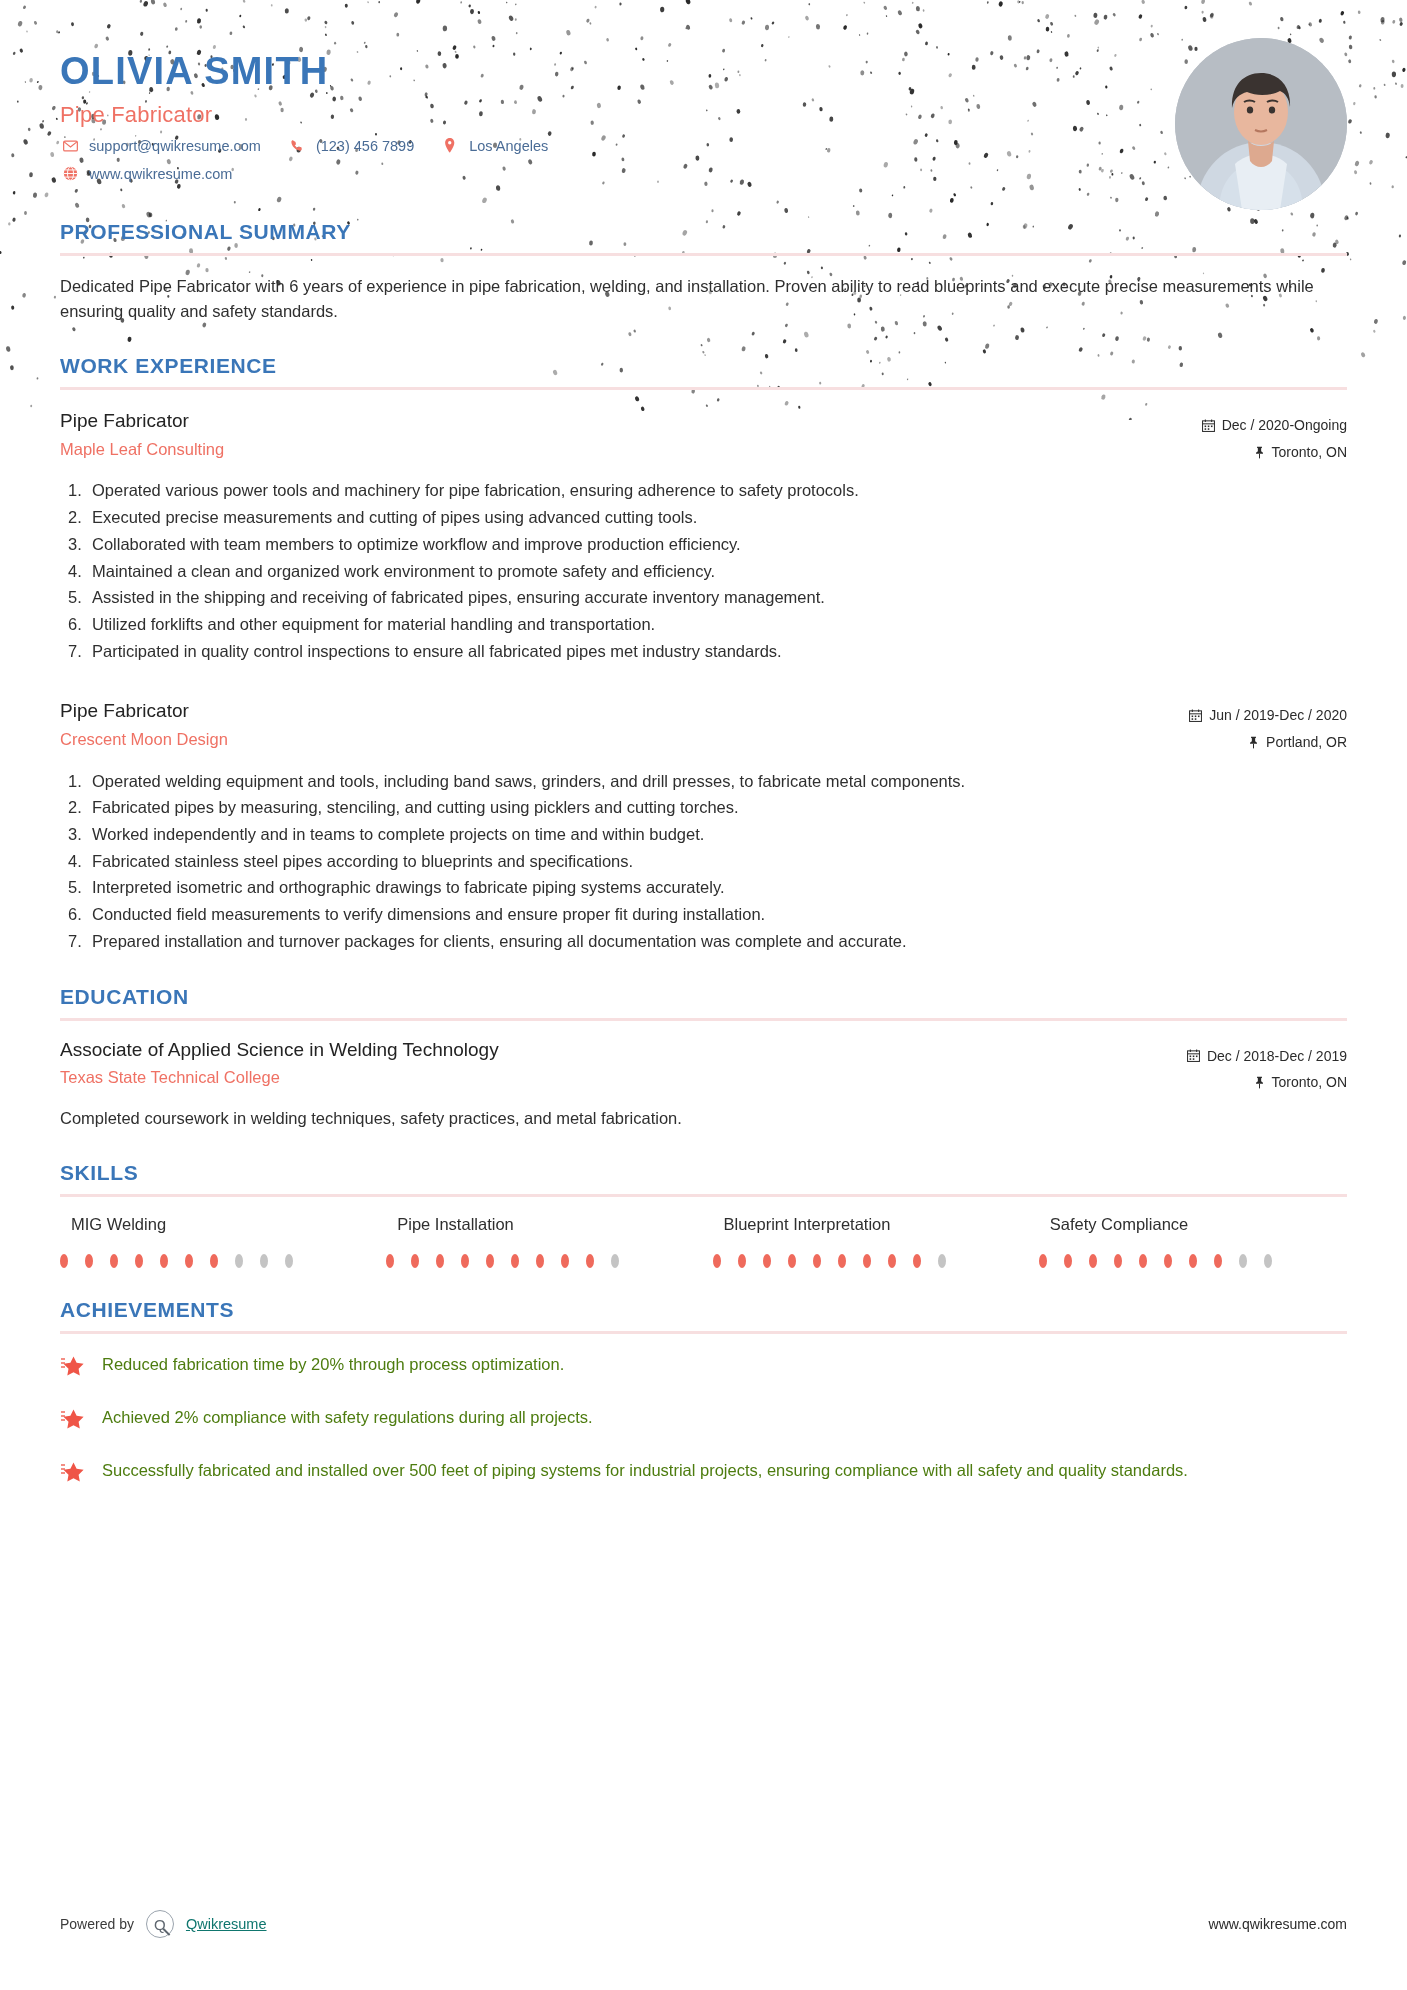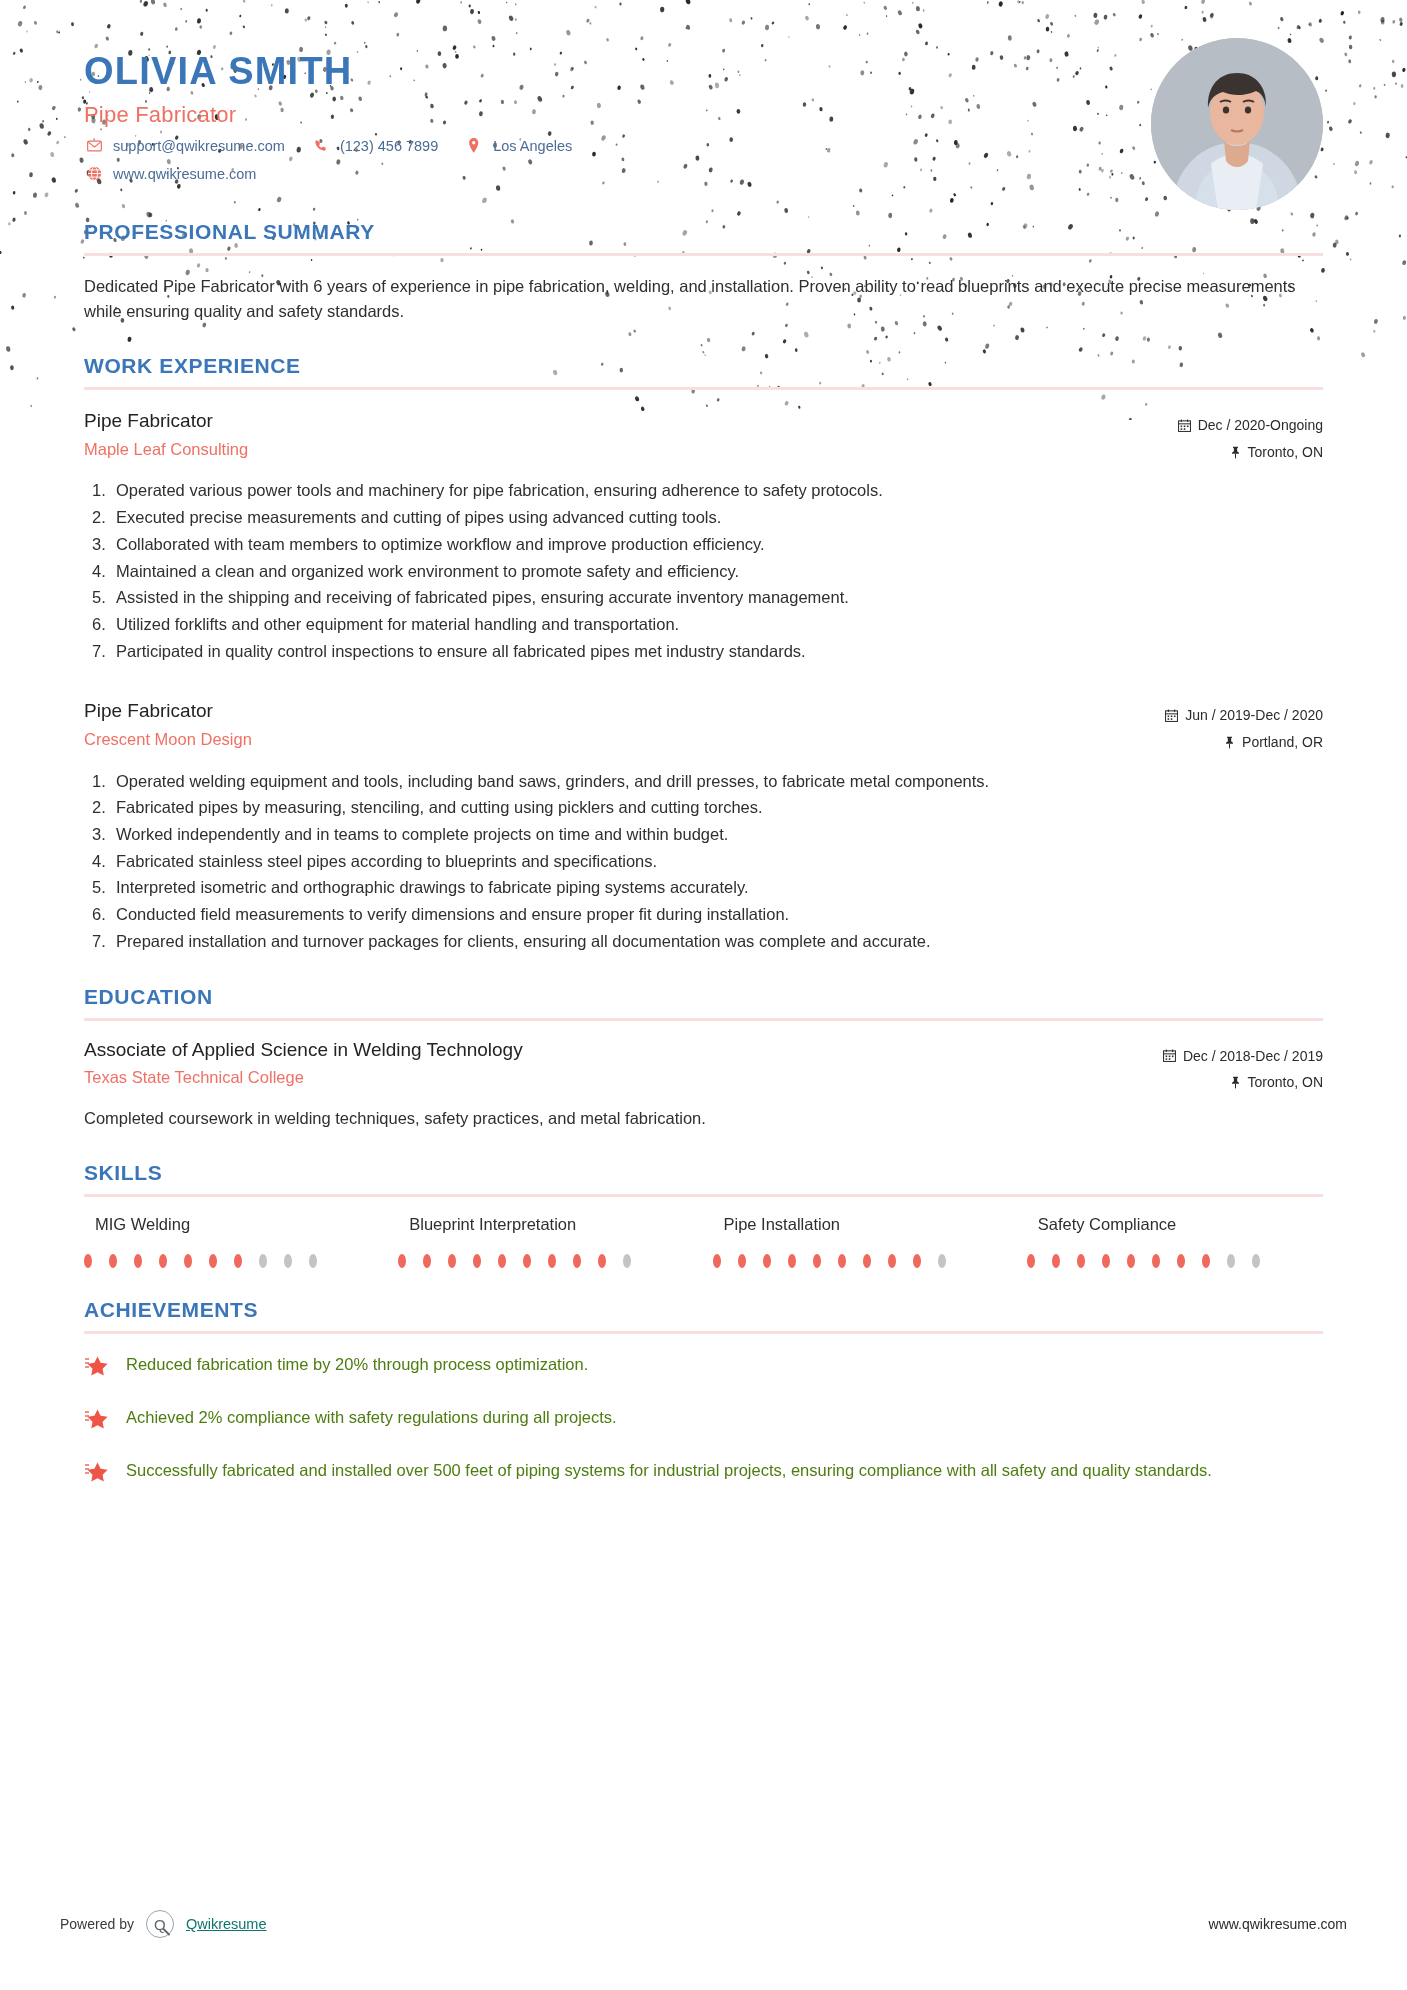--- a/index.html
+++ b/index.html
@@ -11,21 +11,21 @@
     font-family: "Liberation Sans", sans-serif;
     color: #2f2f2f;
     position: relative;
     overflow: hidden;
   }
 
   .page {
     position: relative;
     width: 1407px;
     height: 1990px;
-    padding: 0 84px;
+    padding: 0 60px;
   }
 
   
   .dot-field {
     position: absolute;
     top: 0; left: 0;
     width: 1407px;
     height: 420px;
     pointer-events: none;
     z-index: 0;
@@ -1291,36 +1291,36 @@
             <span class="dot"></span>
             <span class="dot"></span>
             <span class="dot"></span>
             <span class="dot"></span>
             <span class="dot off"></span>
             <span class="dot off"></span>
             <span class="dot off"></span>
           </div>
       </div>
       <div>
-        <div class="skill-name">Blueprint Interpretation</div>
+        <div class="skill-name">Pipe Installation</div>
         <div class="dots">
             <span class="dot"></span>
             <span class="dot"></span>
             <span class="dot"></span>
             <span class="dot"></span>
             <span class="dot"></span>
             <span class="dot"></span>
             <span class="dot"></span>
             <span class="dot"></span>
             <span class="dot"></span>
             <span class="dot off"></span>
           </div>
       </div>
       <div>
-        <div class="skill-name">Pipe Installation</div>
+        <div class="skill-name">Blueprint Interpretation</div>
         <div class="dots">
             <span class="dot"></span>
             <span class="dot"></span>
             <span class="dot"></span>
             <span class="dot"></span>
             <span class="dot"></span>
             <span class="dot"></span>
             <span class="dot"></span>
             <span class="dot"></span>
             <span class="dot"></span>

